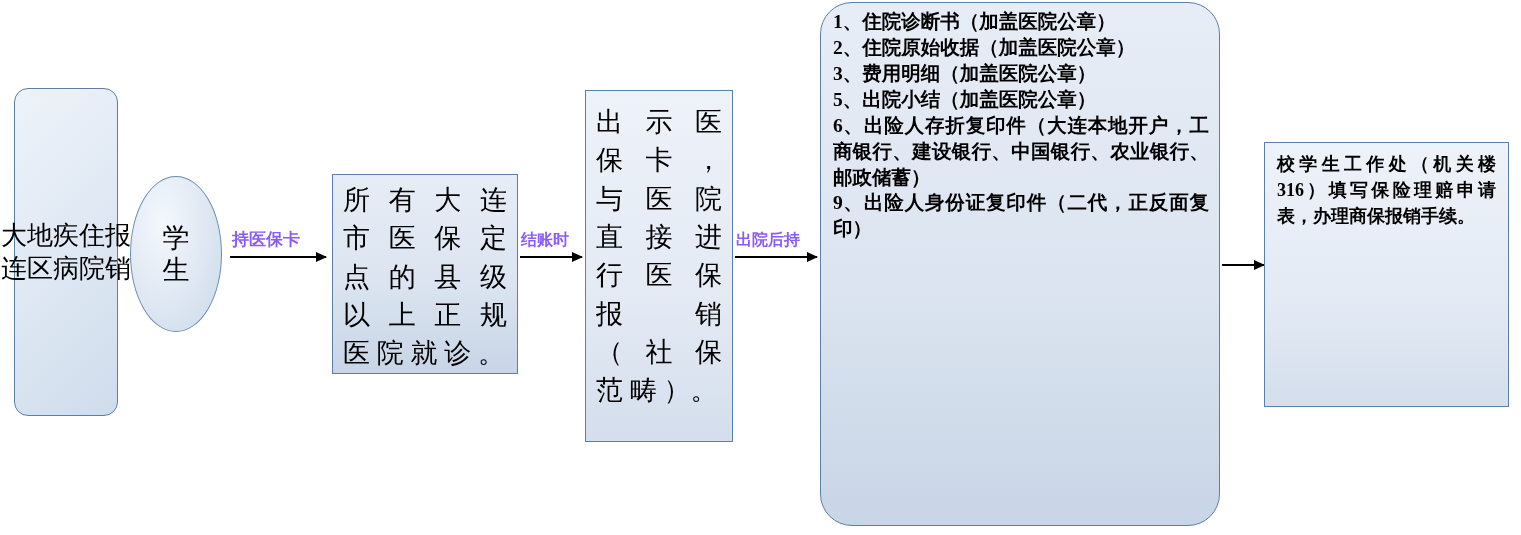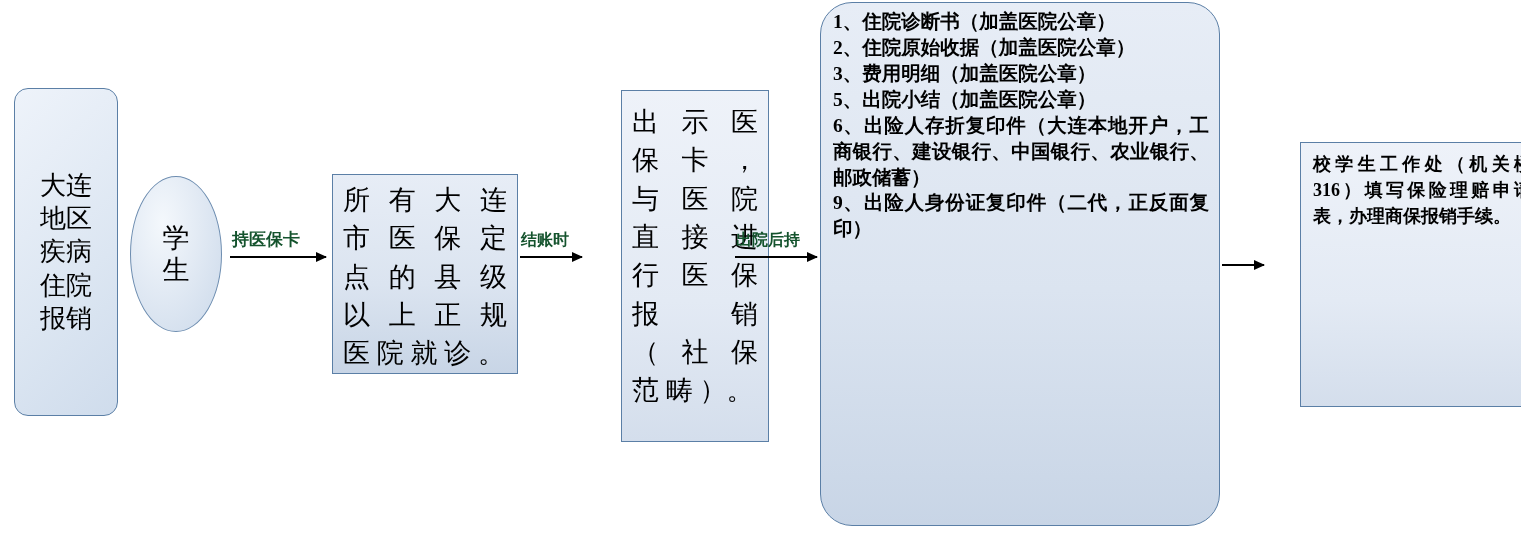--- a/index.html
+++ b/index.html
@@ -30,41 +30,40 @@
     border-radius: 14px;
     background: linear-gradient(135deg, #eef3fa 0%, #dce6f2 60%, #cfdcec 100%);
   }
 
   .node.rect {
     background: linear-gradient(180deg, #e7edf6 0%, #dbe4f0 55%, #c8d5e6 100%);
   }
 
   .node.rect2 {
     background: linear-gradient(180deg, #eef2f9 0%, #e3eaf4 60%, #d4deec 100%);
-    margin-left: 36px;
   }
 
   .ellipse {
     position: absolute;
     box-sizing: border-box;
     border: 1px solid #6d8db0;
     border-radius: 50%;
     background: radial-gradient(ellipse at 35% 30%, #f4f8fc 0%, #e2eaf4 45%, #cbd9ea 100%);
     color: #000;
     display: flex;
     align-items: center;
     justify-content: center;
     text-align: center;
     line-height: 1.2;
   }
 
   
   .v-narrow {
     display: flex;
-    flex-direction: column;
+    flex-direction: row;
     align-items: center;
     justify-content: center;
     height: 100%;
     letter-spacing: 0px;
   }
   .v-narrow span { display: block; }
 
   .arrow {
     position: absolute;
     height: 2px;
@@ -77,21 +76,21 @@
     top: -4px;
     border-left: 11px solid #000000;
     border-top: 5px solid transparent;
     border-bottom: 5px solid transparent;
   }
 
   .arrow-label {
     position: absolute;
     font-family: Liberation Sans, sans-serif;
     font-weight: bold;
-    color: #14532d;
+    color: #8b5cf6;
     white-space: nowrap;
   }
 
   .list-node {
     padding: 6px 10px 6px 12px;
     font-weight: bold;
     font-size: 19.5px;
     line-height: 1.33;
     border-radius: 32px;
   }

